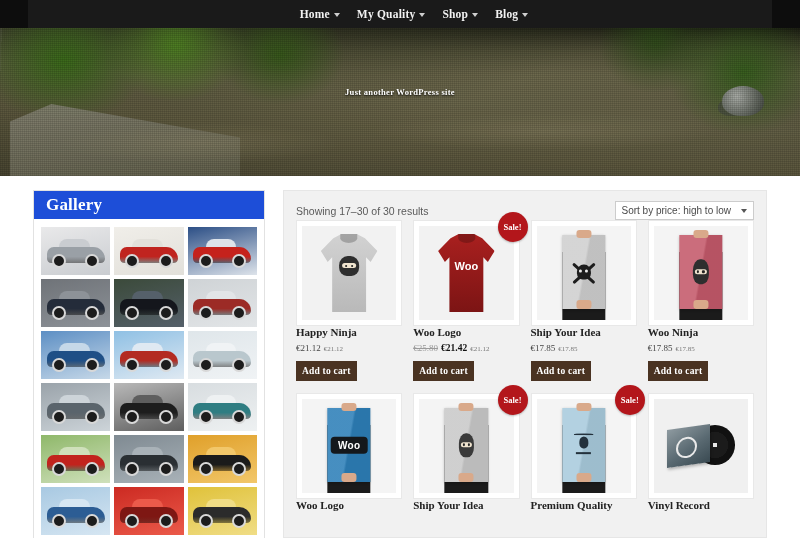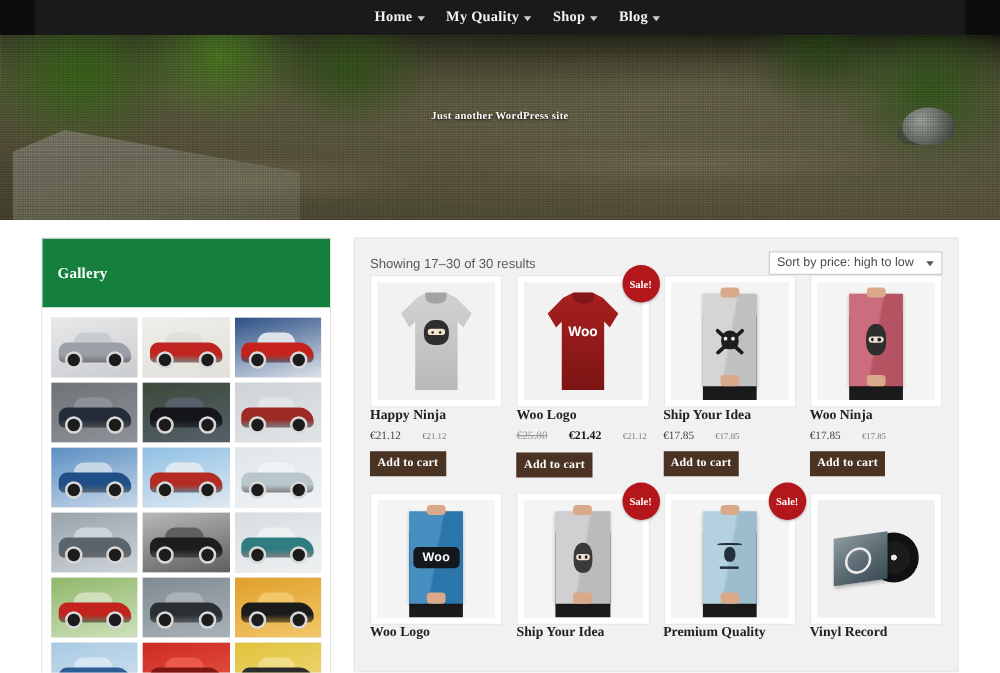--- a/index.html
+++ b/index.html
@@ -136,26 +136,26 @@
     display: flex;
     gap: 18px;
     padding: 14px 33px 0 33px;
     height: calc(538px - 28px - 148px);
   }
 
   
   .sidebar { width: 232px; flex: 0 0 232px; }
   .widget { border: 1px solid #e2e2e2; background: #fff; }
   .widget-head {
-    background: #15803d;
+    background: #1d4ed8;
     color: #fff;
     font-family: "Liberation Serif", serif;
     font-weight: bold;
-    font-size: 12px;
-    padding: 20px 12px;
+    font-size: 17px;
+    padding: 4px 12px;
     letter-spacing: .2px;
   }
   .gallery-grid {
     display: grid;
     grid-template-columns: repeat(3, 1fr);
     gap: 4px;
     padding: 8px 7px;
     background: #fff;
   }
   .g-cell {
@@ -243,21 +243,21 @@
     color: #222;
     cursor: pointer;
   }
   .p-price {
     margin-top: 5px;
     font-family: "Liberation Serif", serif;
     font-size: 9px;
     color: #444;
     display: flex;
     align-items: baseline;
-    gap: 17px;
+    gap: 3px;
     flex-wrap: wrap;
   }
   .p-price .del { text-decoration: line-through; color: #9a9a9a; }
   .p-price .ins { font-weight: bold; color: #111; font-size: 9.5px; }
   .p-price .sub { font-size: 7px; color: #777; }
   .addcart {
     display: inline-block;
     margin-top: 8px;
     background: #4a3322;
     color: #fff;

